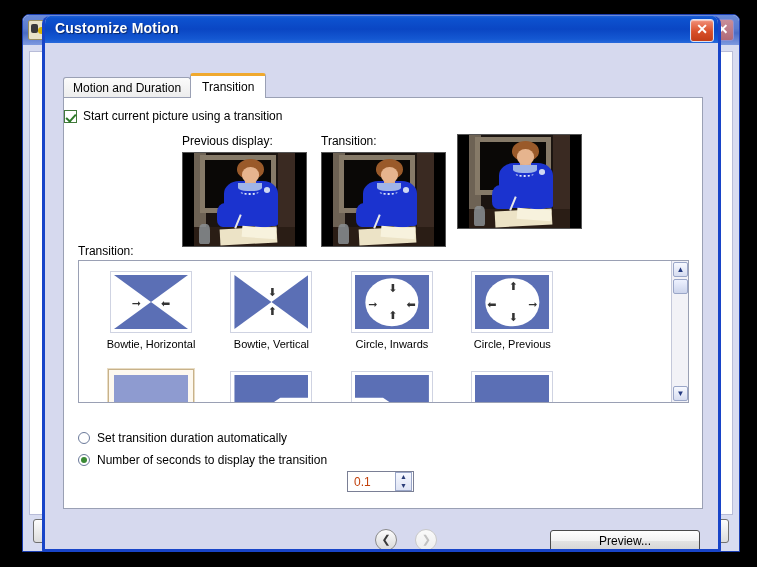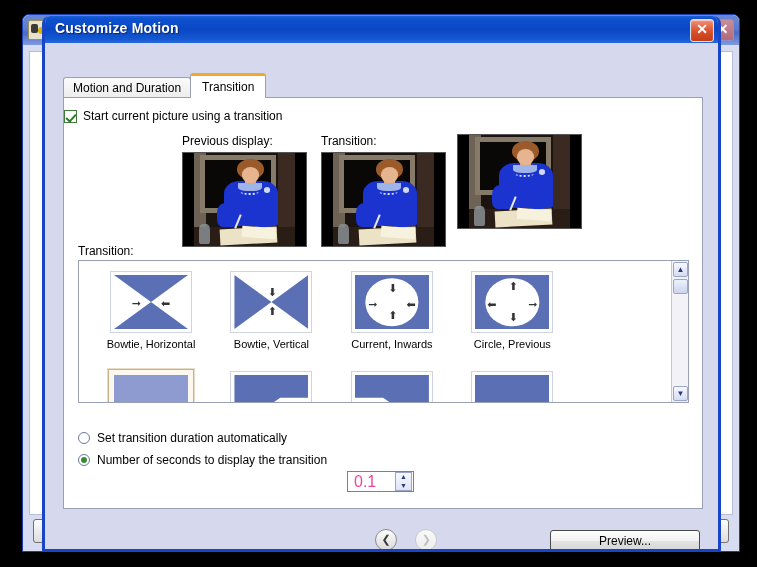--- a/index.html
+++ b/index.html
@@ -312,21 +312,21 @@
   .radio-label { font-size: 12px; color:#000; }
 
   .spin-wrap {
     position: absolute; left: 302px; top: 428px;
     width: 67px; height: 21px;
     border: 1px solid #7a7f95;
     background: #fff;
     box-sizing: border-box;
     display: flex; align-items: center;
   }
-  .spin-val { font-size: 16px; color:#ec4899; padding-left: 6px; flex: 1; }
+  .spin-val { font-size: 12px; color:#c2410c; padding-left: 6px; flex: 1; }
   .spin-btns {
     width: 17px; height: 19px; margin-right: 1px;
     background: linear-gradient(to bottom,#f6f8ff,#dfe4f4);
     border: 1px solid #9aa6c8;
     box-sizing: border-box;
     display:flex; flex-direction: column;
   }
   .spin-up, .spin-down {
     flex: 1; font-size: 7px; color:#2b3d78; text-align:center; line-height: 8px;
   }
@@ -496,21 +496,21 @@
               <div class="tr-thumb-wrap">
                 <div class="tr-thumb">
                   <div class="art-fill"></div>
                     <div class="art-circle"></div>
                   <span class="arrow" style="left:45%;top:14%;">⬇</span>
                   <span class="arrow" style="left:45%;bottom:14%;">⬆</span>
                   <span class="arrow" style="left:18%;top:45%;">➞</span>
                   <span class="arrow" style="right:18%;top:45%;">⬅</span>
                 </div>
               </div>
-              <div class="tr-name">Current, Inwards</div>
+              <div class="tr-name">Circle, Inwards</div>
             </div>
 
             <div class="tr-item">
               <div class="tr-thumb-wrap">
                 <div class="tr-thumb">
                   <div class="art-fill"></div>
                     <div class="art-circle"></div>
                   <span class="arrow" style="left:45%;top:12%;">⬆</span>
                   <span class="arrow" style="left:45%;bottom:12%;">⬇</span>
                   <span class="arrow" style="left:16%;top:45%;">⬅</span>

